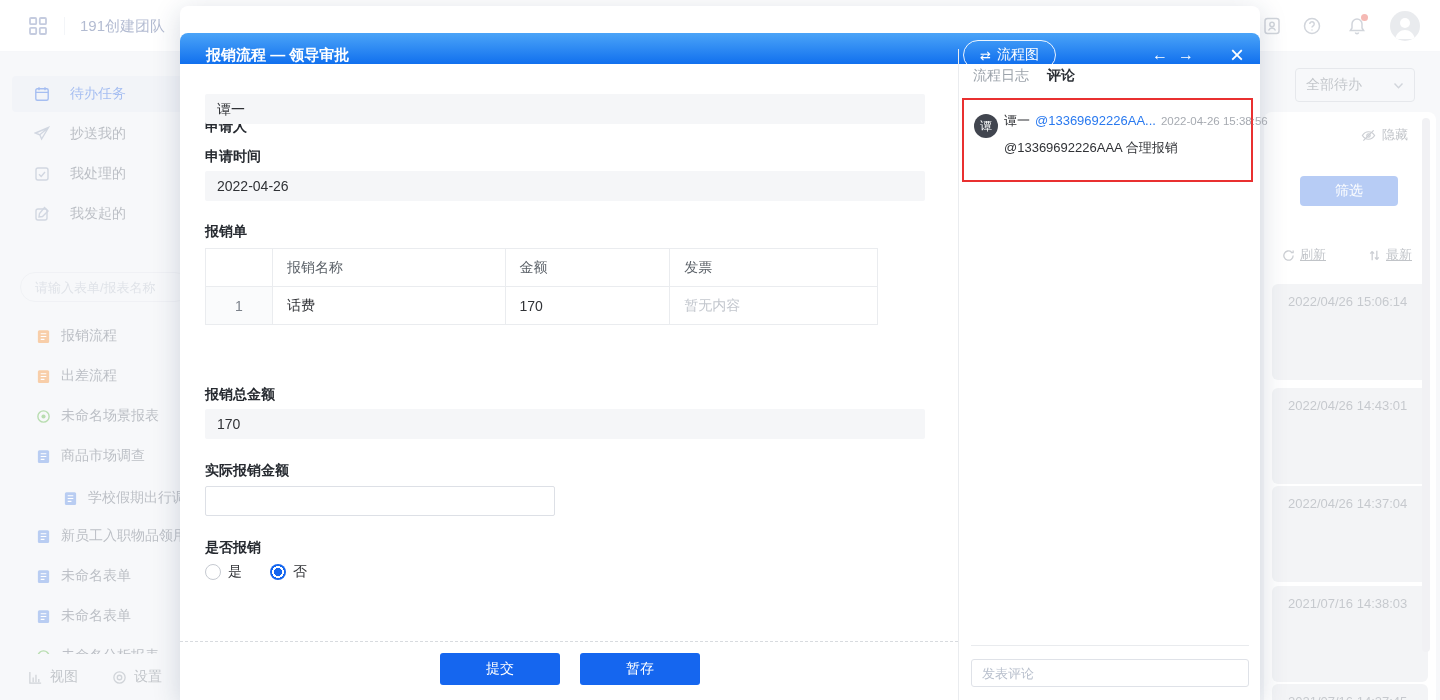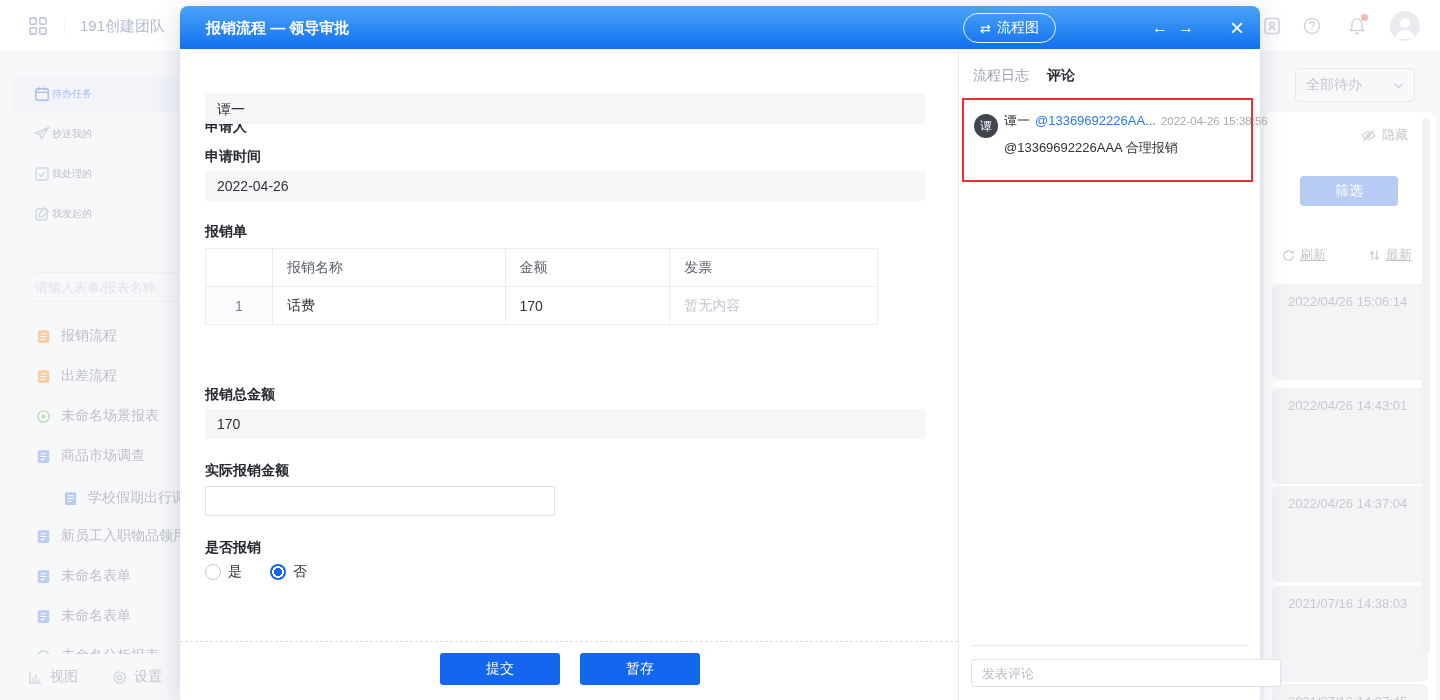--- a/index.html
+++ b/index.html
@@ -12,21 +12,21 @@
   .topbar-divider { position:absolute; left:64px; top:17px; width:1px; height:18px; background:#e5e8ef; }
   .team-name { position:absolute; left:80px; top:0; line-height:52px; font-size:15px; color:#56699a; }
   .tb-ic { position:absolute; top:16px; width:20px; height:20px; color:#9aa2b0; }
   .tb-contacts { left:1262px; }
   .tb-help { left:1302px; }
   .tb-bell { left:1347px; }
   .bell-dot { position:absolute; right:-1px; top:-2px; width:7px; height:7px; border-radius:50%; background:#e8645a; }
   .tb-avatar { position:absolute; left:1390px; top:11px; width:30px; height:30px; border-radius:50%; background:#cfd3d9; color:#fff; overflow:hidden; }
 
   .sidebar { position:absolute; left:0; top:52px; width:200px; height:648px; background:#eef0f3; z-index:1; }
-  .nav-item { position:absolute; left:12px; width:180px; height:36px; display:flex; align-items:center; gap:2px; padding-left:22px; font-size:10px; color:#6a7280; border-radius:4px; white-space:nowrap; }
+  .nav-item { position:absolute; left:12px; width:180px; height:36px; display:flex; align-items:center; gap:20px; padding-left:22px; font-size:14px; color:#6a7280; border-radius:4px; white-space:nowrap; }
   .nav-item .nv-ic { width:16px; height:16px; color:#9aa6bd; flex:0 0 16px; }
   .nav-item.active { background:#e2e7f0; color:#3a6fe0; }
   .nav-item.active .nv-ic { color:#3a6fe0; }
   .sb-search { position:absolute; left:20px; top:220px; width:170px; height:30px; border:1px solid #dde1e9; border-radius:15px; background:transparent; padding:0 14px; font-size:13px; color:#6a7280; font-family:inherit; }
   .sb-search::placeholder { color:#b9c0cd; }
   .form-item { position:absolute; left:20px; width:180px; height:40px; display:flex; align-items:center; gap:10px; padding-left:16px; font-size:14px; color:#6a7280; white-space:nowrap; overflow:hidden; }
   .form-item .fi-ic { width:15px; height:15px; flex:0 0 15px; }
   .fi-ic[data-type="orange"] { color:#ef9240; }
   .fi-ic[data-type="blue"]   { color:#6490e2; }
   .fi-ic[data-type="green"]  { color:#62b450; }
@@ -46,21 +46,21 @@
   .tl-toolrow .tr-btn { display:flex; align-items:center; gap:5px;text-decoration:underline; }
   .tl-toolrow .tr-ic { width:13px; height:13px; color:#8d939e; }
   .tl-card { position:absolute; left:72px; width:156px; height:96px; background:#e5e7ea; border-radius:6px; padding:10px 0 0 16px; font-size:13px; color:#818893; white-space:nowrap; }
   .tl-scrollbar { position:absolute; left:222px; top:66px; width:8px; height:534px; background:#dfe1e6; border-radius:4px; }
 
   
   .backdrop { position:absolute; inset:0; background:rgba(255,255,255,0.55); z-index:5; }
 
   
   .modal { position:absolute; left:180px; top:6px; width:1080px; height:694px; background:#fff; border-radius:8px 8px 0 0; box-shadow:0 6px 28px rgba(30,50,90,.18); z-index:10; }
-  .modal-header { position:relative; height:43px; border-radius:8px 8px 0 0; background:linear-gradient(180deg,#4ba4f8 0%,#1170ee 100%); }
+  .modal-header { position:relative; height:31px; border-radius:8px 8px 0 0; background:linear-gradient(180deg,#4ba4f8 0%,#1170ee 100%);margin-top:27px; }
   .modal-title { position:absolute; left:26px; top:0; line-height:43px; color:#fff; font-size:15px; font-weight:700; }
   .flow-btn { position:absolute; left:783px; top:7px; height:30px; padding:0 16px; display:flex; align-items:center; gap:6px; border:1px solid rgba(255,255,255,.9); border-radius:16px; background:transparent; color:#fff; font-size:14px; font-family:inherit; }
   .flow-btn .fb-ic { font-size:13px; line-height:1; }
   .hdr-arrows { position:absolute; left:972px; top:0; height:43px; display:flex; align-items:center; gap:10px; color:#fff; font-size:16px; }
   .hdr-arrows span { cursor:pointer; }
   .hdr-close { position:absolute; left:1042px; top:0; height:43px; width:30px; display:flex; align-items:center; justify-content:center; color:#fff; font-size:24px; line-height:1; cursor:pointer; }
 
   .form-area { position:absolute; left:0; top:43px; width:778px; height:651px; }
   .f-label { position:absolute; left:25px; height:18px; font-size:14px; font-weight:600; color:#262a30; }
   .f-input-ro { position:absolute; left:25px; width:720px; height:30px; background:#f5f6f8; border-radius:2px; line-height:30px; padding:0 12px; font-size:14px; color:#303236; }
@@ -91,21 +91,21 @@
   .tab-comments { color:#2a2e34; font-weight:700; cursor:pointer; }
   .comment-card { position:absolute; left:3px; top:49px; width:291px; height:84px; border:2px solid #e93030; background:#fff; padding:12px 8px 0 10px; }
   .comment-avatar { position:absolute; left:10px; top:14px; width:24px; height:24px; border-radius:50%; background:#41454f; color:#fff; font-size:12px; display:flex; align-items:center; justify-content:center; }
   .comment-lines { margin-left:30px; }
   .comment-head { display:flex; align-items:baseline; gap:5px; white-space:nowrap; }
   .comment-author { font-size:13px; color:#303236; }
   .comment-mention { font-size:13px; color:#2979ef; }
   .comment-time { font-size:11.5px; color:#a6aab1; }
   .comment-content { margin-top:9px; font-size:13px; color:#303236; white-space:nowrap; }
   .panel-divider { position:absolute; left:12px; top:596px; width:278px; border-top:1px solid #e9ebee; }
-  .comment-input { position:absolute; left:12px; top:610px; width:310px; height:28px; border:1px solid #dfe2e8; border-radius:3px; padding:0 10px; font-size:13px; color:#303236; font-family:inherit; }
+  .comment-input { position:absolute; left:12px; top:610px; width:278px; height:28px; border:1px solid #dfe2e8; border-radius:3px; padding:0 10px; font-size:13px; color:#303236; font-family:inherit; }
   .comment-input::placeholder { color:#b9c0cd; }
 
   svg { display:block; width:100%; height:100%; }
 </style>
 </head>
 <body>
 
 <div class="topbar">
   <span class="grid-icon">
     <svg viewBox="0 0 20 20" fill="none" stroke="currentColor" stroke-width="1.8">

